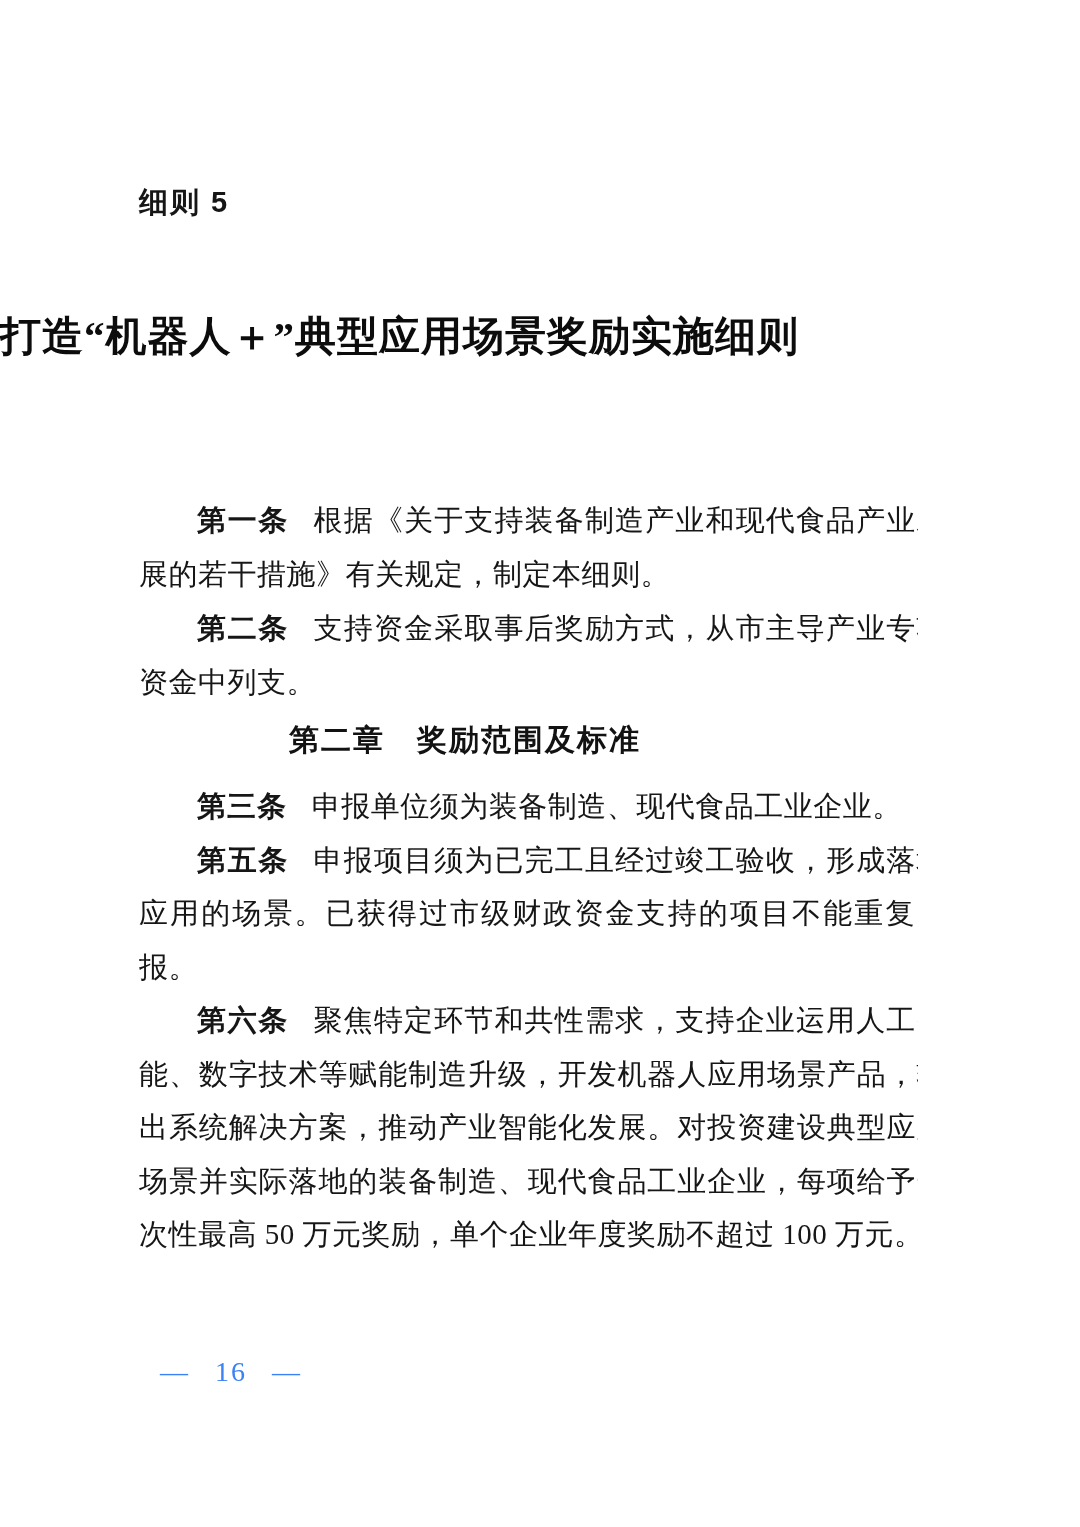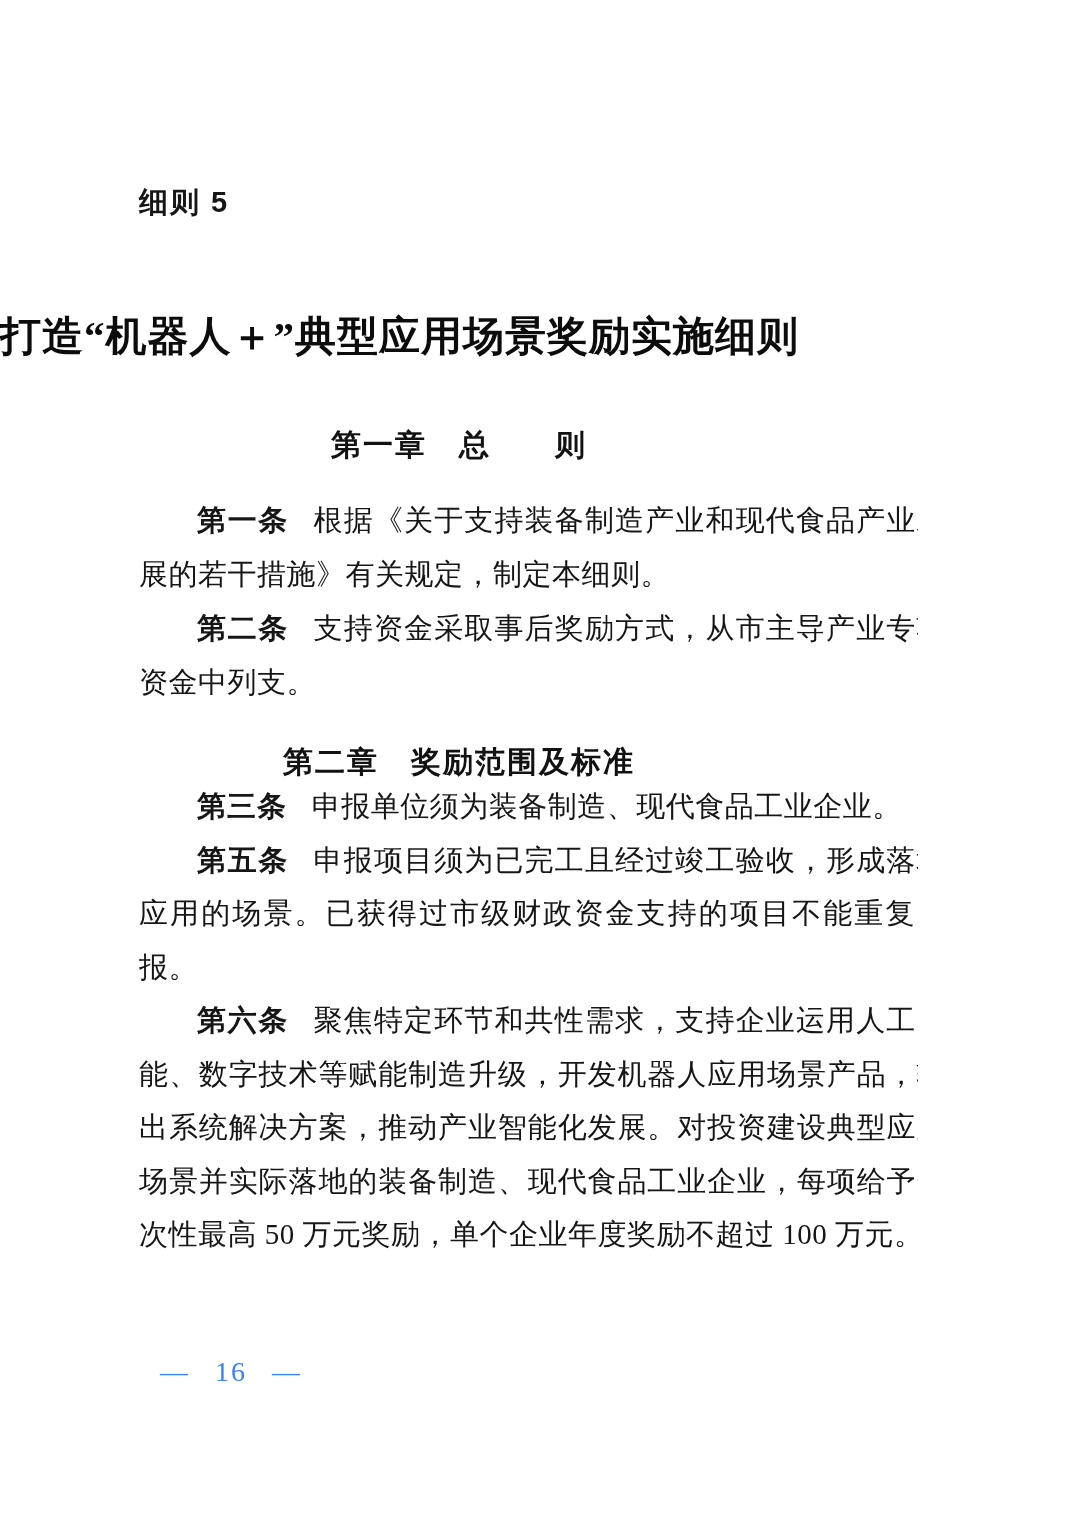--- a/index.html
+++ b/index.html
@@ -48,21 +48,21 @@
     width: 100%;
     text-align: center;
     font-family: "Liberation Sans", "DejaVu Sans", sans-serif;
     font-weight: 700;
     font-size: 30px;
     line-height: 32px;
     letter-spacing: 2px;
     color: #121212;
   }
   .chapter-1-heading { top: 429px; }
-  .chapter-2-heading { top: 746px; }
+  .chapter-2-heading { top: 724px; margin-left: 6px; }
   
   .body-block {
     position: absolute;
     left: 139px;
     width: 807px;
     font-family: "Liberation Serif", "DejaVu Serif", serif;
     font-size: 29px;
     color: #161616;
     text-align: justify;
     text-justify: inter-ideograph;
@@ -95,21 +95,20 @@
 </style>
 </head>
 <body>
 
 <div class="page">
 
   <div class="doc-label">细则 5</div>
 
   <h1 class="doc-title">打造“机器人＋”典型应用场景奖励实施细则</h1>
 
-  <div class="chapter-heading chapter-1-heading">第一章　总　　则</div>
 
   <div class="body-block body-block-1">
     <p class="article"><span class="article-num">第一条</span><span>根据《关于支持装备制造产业和现代食品产业发展的若干措施》有关规定，制定本细则。</span></p>
     <p class="article"><span class="article-num">第二条</span><span>支持资金采取事后奖励方式，从市主导产业专项资金中列支。</span></p>
   </div>
 
   <div class="chapter-heading chapter-2-heading">第二章　奖励范围及标准</div>
 
   <div class="body-block body-block-2">
     <p class="article"><span class="article-num">第三条</span><span>申报单位须为装备制造、现代食品工业企业。</span></p>

